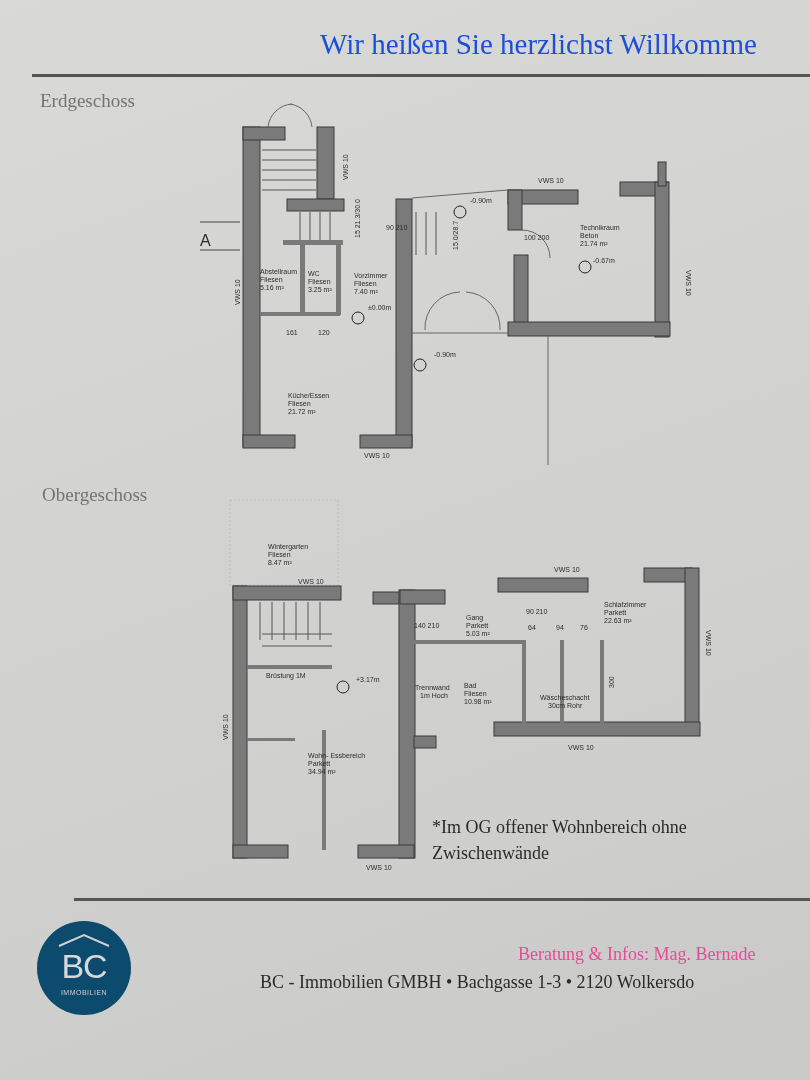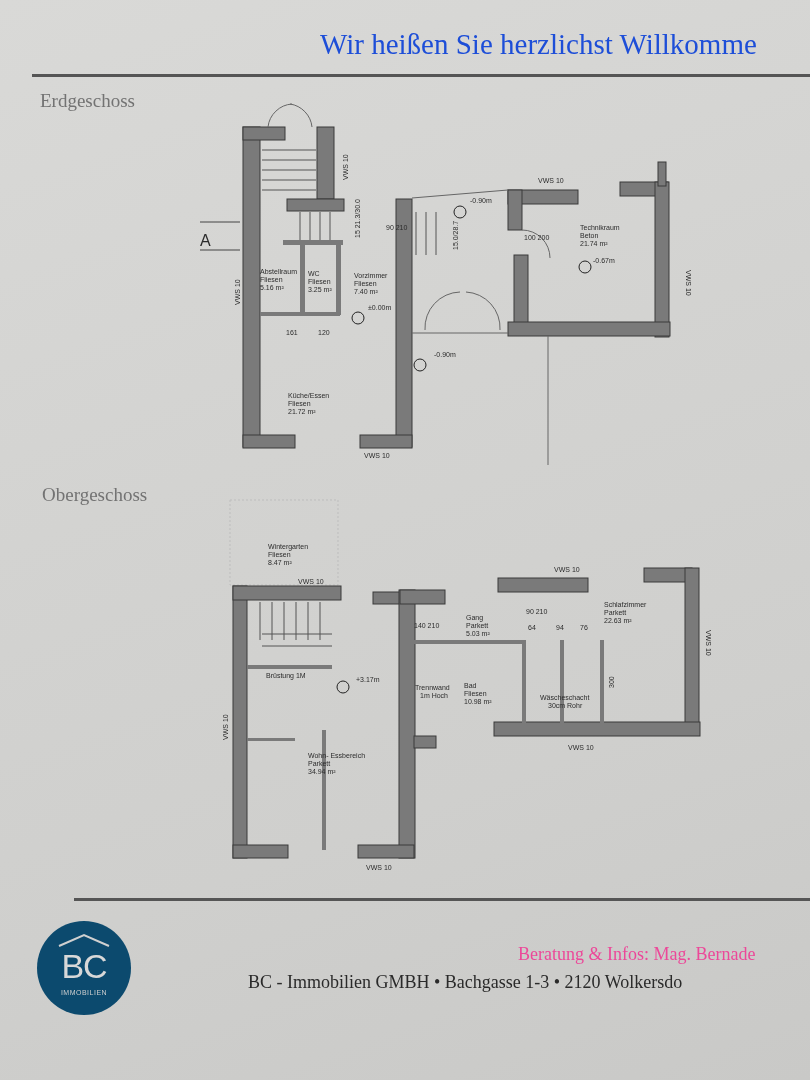--- a/index.html
+++ b/index.html
@@ -7,21 +7,21 @@
     width:810px; height:1080px; overflow:hidden; position:relative;
     background: linear-gradient(160deg, #d9d9d7 0%, #d3d3d1 40%, #cfcfcd 70%, #c9c9c7 100%);
     font-family: "Liberation Serif", serif; color:#222;
   }
   .abs { position:absolute; }
   .title { left:320px; top:28px; font-size:29px; white-space:nowrap; color:#1d4ed8; }
   .rule { height:3px; background:#555; }
   .floor-label { font-size:19px; color:#737373; }
   .note { left:432px; top:814px; font-size:18px; line-height:26px; color:#2a2a2a; width:360px; }
   .footer-line1 { left:518px; top:944px; font-size:18px; white-space:nowrap; color:#ec4899; }
-  .footer-line2 { left:248px; top:972px; font-size:18px; white-space:nowrap; color:#2a2a2a; }
+  .footer-line2 { left:260px; top:972px; font-size:18px; white-space:nowrap; color:#2a2a2a; }
   .logo { left:37px; top:921px; width:94px; height:94px; border-radius:50%; background:#0c4a6e; }
   .logo-bc { position:absolute; left:0; right:0; top:26px; text-align:center; font-family:"Liberation Sans", sans-serif; font-size:34px; color:#d8d8d8; letter-spacing:-1px; font-weight:300; }
   .logo-sub { position:absolute; left:0; right:0; top:68px; text-align:center; font-family:"Liberation Sans", sans-serif; font-size:7px; color:#cfcfcf; letter-spacing:0.5px; }
   .logo-roof { position:absolute; left:20px; top:12px; width:54px; height:14px; }
   svg.plan { position:absolute; left:0; top:0; }
   .pl { font-family:"Liberation Sans", sans-serif; fill:#2b2b2b; }
 </style>
 </head>
 <body>
 
@@ -192,20 +192,22 @@
     </g>
     <g class="pl" font-size="7">
       <text transform="translate(228,740) rotate(-90)">VWS 10</text>
       <text transform="translate(706,630) rotate(90)">VWS 10</text>
       <text transform="translate(614,688) rotate(-90)">300</text>
     </g>
   </g>
 </svg>
 
 <div class="abs note">
+  <div>*Im OG offener Wohnbereich ohne</div>
+  <div>Zwischenwände</div>
 </div>
 
 <div class="abs rule" style="left:74px; top:898px; width:736px;"></div>
 
 <div class="abs logo">
   <svg class="logo-roof" viewBox="0 0 54 14">
     <polyline points="2,13 27,2 52,13" fill="none" stroke="#d0d0d0" stroke-width="2"></polyline>
   </svg>
   <div class="logo-bc">BC</div>
   <div class="logo-sub">IMMOBILIEN</div>

